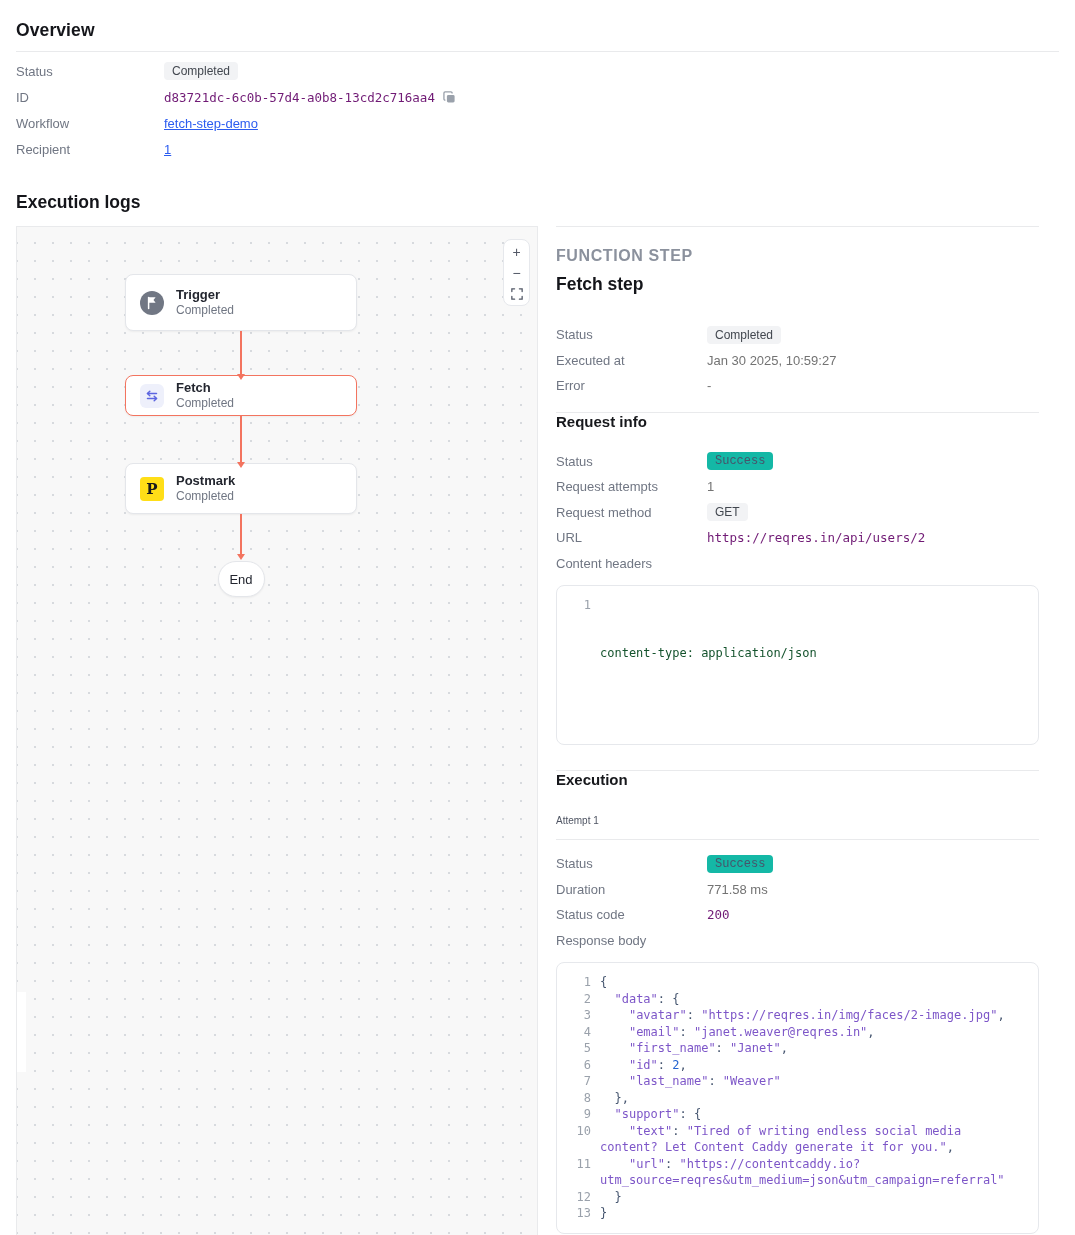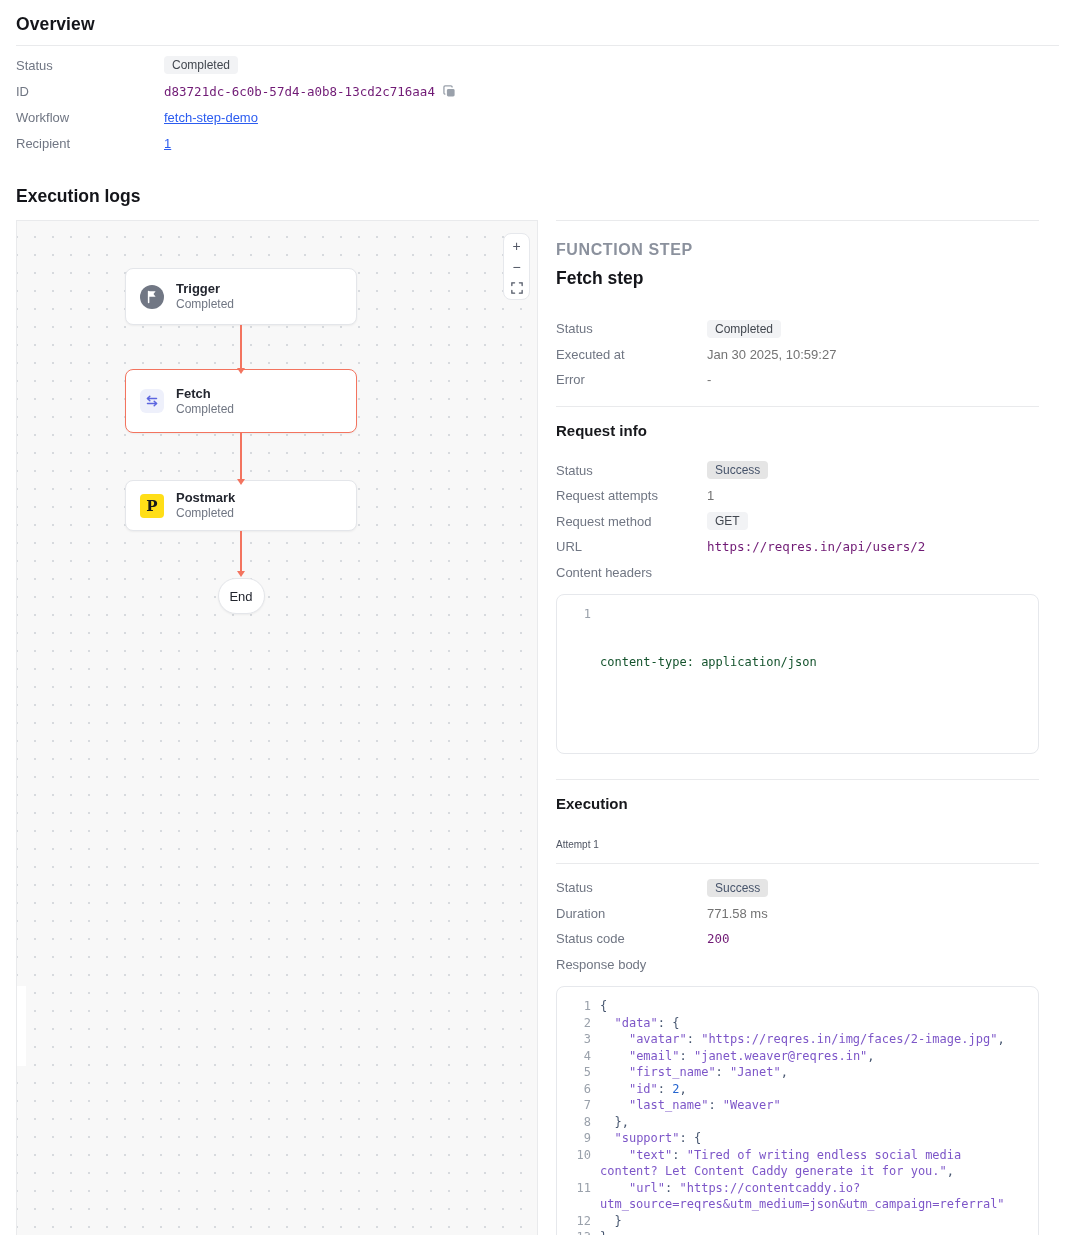--- a/index.html
+++ b/index.html
@@ -1,50 +1,50 @@
 <!DOCTYPE html>
 <html><head>
 <meta charset="utf-8">
 <style>
   * { margin:0; padding:0; box-sizing:border-box; }
   html,body { width:1075px; height:1235px; overflow:hidden; background:#fff;
     font-family:"Liberation Sans","DejaVu Sans",sans-serif; color:#23262f; }
-  .page { width:1075px; height:1235px; padding:14px 0 0 16px; position:relative;border-radius:21px; }
+  .page { width:1075px; height:1235px; padding:20px 0 0 16px; position:relative;border-radius:21px; }
 
   h1.sect { font-size:17.5px; font-weight:700; color:#14151a; letter-spacing:.1px; }
   .top-divider { border-top:1px solid #e9eaec; margin:10px 16px 6px 0; }
 
   .row { display:flex; align-items:center; min-height:26px; }
   .row .lbl { width:148px; flex:none; font-size:13px; color:#707683; }
   .val { font-size:13px; color:#737373; }
   .mono { font-family:"DejaVu Sans Mono","Liberation Mono",monospace; font-size:12.5px; color:#701a75; }
   a.lnk { color:#2b5cf0; font-size:13px; text-decoration:underline; }
   .badge { display:inline-block; background:#f2f3f5; color:#42474f; font-size:12px;
     line-height:18px; padding:0 8px; border-radius:4px; }
-  .badge.success { background:#e5e5e5; color:#47546b; }
+  .badge.success { background:#14b8a6; color:#47546b;font-family:Liberation Mono, monospace; }
   .copy-btn { background:none; border:none; cursor:pointer; margin-left:8px; padding:0;
     display:inline-flex; align-items:center; vertical-align:middle; }
 
   h2.sect { font-size:17.5px; font-weight:700; color:#14151a; margin-top:30px; }
 
   .main { display:flex; margin-top:13px; height:1035px; }
 
   
   .canvas { position:relative; width:522px; flex:none; height:100%;
     background-color:#f8f8f8;
     background-image:radial-gradient(#d7dade 1.1px, transparent 1.2px);
     background-size:18px 18px; background-position:9px 7px;
     border:1px solid #e9eaec; overflow:hidden; }
   .flow { position:absolute; left:108px; top:0; width:232px;
     display:flex; flex-direction:column; align-items:center; }
   .node { width:232px; background:#fff; border:1px solid #e4e6ea; border-radius:8px;
     box-shadow:0 1px 2px rgba(20,21,26,.05); display:flex; align-items:center;
     gap:12px; padding:10px 14px; cursor:pointer; }
   .node.first { margin-top:47px; height:57px; }
-  .node.mid { height:64px; }
+  .node.mid { height:41px; }
   .node.selected { border:1px solid #f3745f; }
   .node.last { height:51px; }
   .n-title { font-size:13px; font-weight:600; color:#23262f; line-height:16px; }
   .n-sub { font-size:12px; color:#707683; line-height:15px; }
   .icon-box { width:24px; height:24px; flex:none; display:flex; align-items:center; justify-content:center; }
   .icon-lav { background:#eef0fb; border-radius:6px; }
   .icon-pm { background:#ffde17; border-radius:4px; font-family:"DejaVu Serif","Liberation Serif",serif;
     font-weight:700; font-size:15px; color:#17181c; }
   .edge { width:2px; background:#f3745f; position:relative; }
   .edge.e1 { height:44px; } .edge.e2 { height:47px; } .edge.e3 { height:41px; }
@@ -63,21 +63,21 @@
   
   .panel { width:483px; flex:none; margin-left:18px; margin-right:36px;
     border-top:1px solid #e9eaec; padding-top:20px; overflow:hidden; height:100%; }
   .kicker { font-size:16px; font-weight:600; letter-spacing:.6px; color:#8b919d; }
   .panel-title { font-size:17.5px; font-weight:700; color:#14151a; margin-top:9px; }
   .prow { display:flex; align-items:center; min-height:25.5px; }
   .prow .lbl { width:151px; flex:none; font-size:13px; color:#707683; }
   .group-1 { margin-top:27px; }
   .divider { border-top:1px solid #e9eaec; }
   .div-1 { margin-top:13px; }
-  h3.sub { font-size:15px; font-weight:700; color:#17181c; margin-top:15px; }
+  h3.sub { font-size:15px; font-weight:700; color:#17181c; }
   .group-2 { margin-top:19px; }
   .code-block { border:1px solid #e6e8ec; border-radius:8px; background:#fff;
     padding:11px 12px; margin-top:9px; overflow:hidden; }
   .cb-headers { height:160px; }
   .cb-body { height:272px; }
   .cl { display:flex; font-family:"DejaVu Sans Mono","Liberation Mono",monospace;
     font-size:12px; line-height:16.5px; color:#2f333b; }
   .ln { width:22px; flex:none; text-align:right; color:#9aa1ab; margin-right:9px; }
   .cc { white-space:pre-wrap; overflow-wrap:anywhere; color:#44546e; }
   .cb-headers .cc { color:#14532d;margin-top:48px; }

